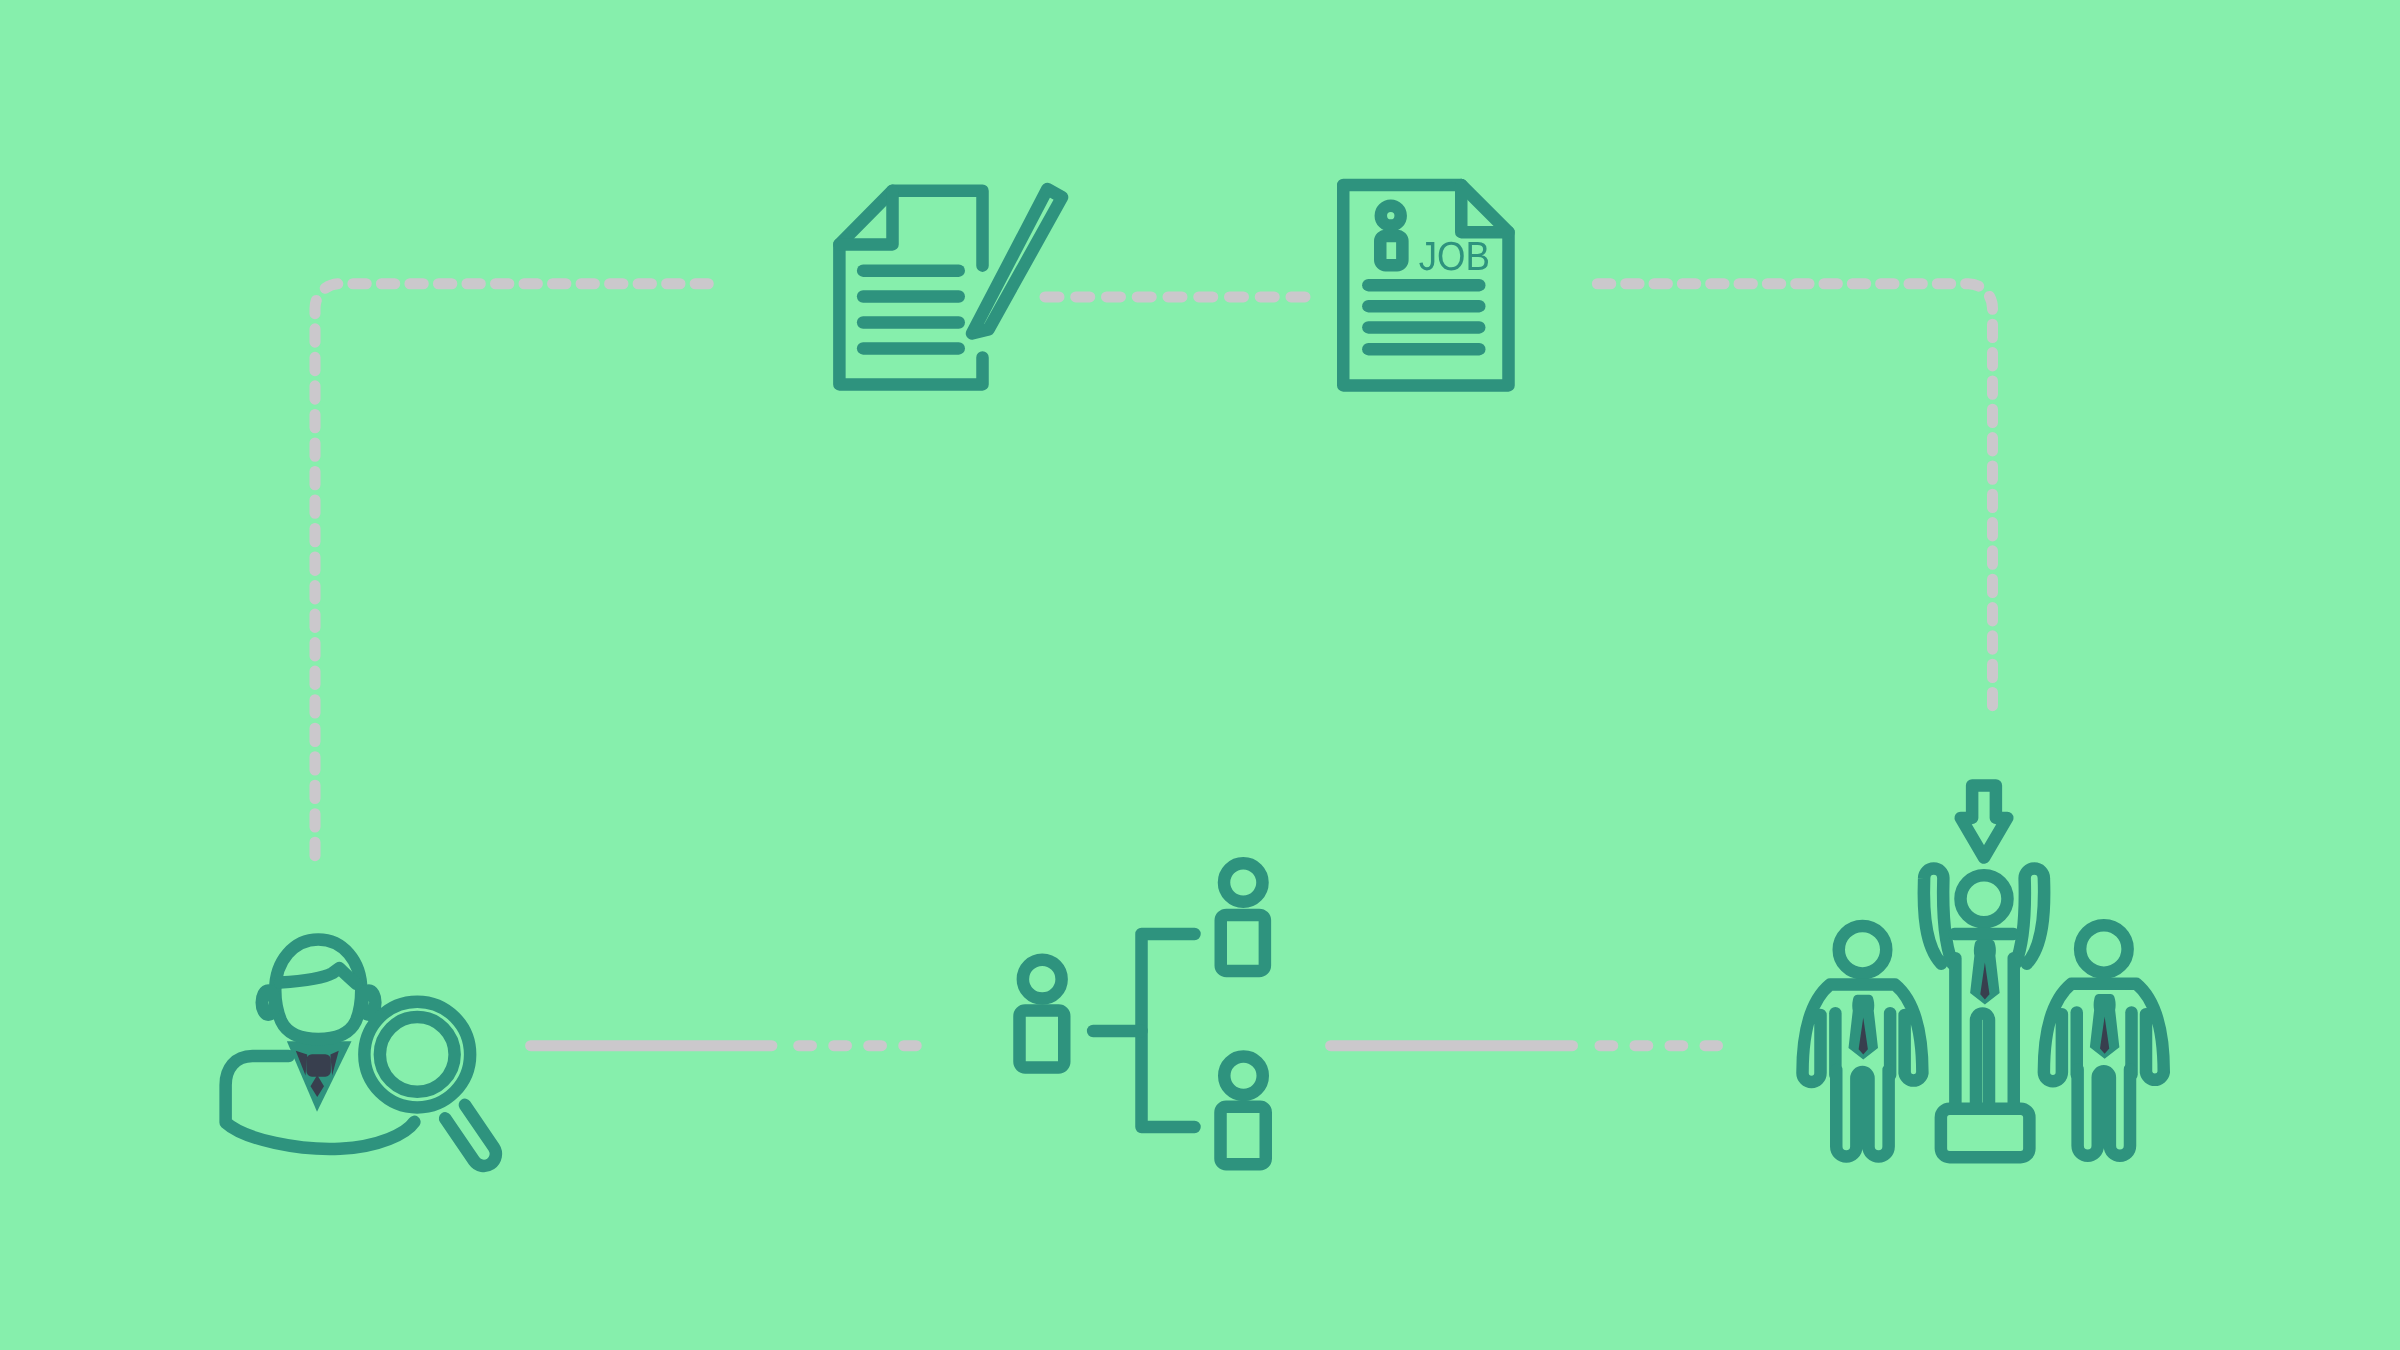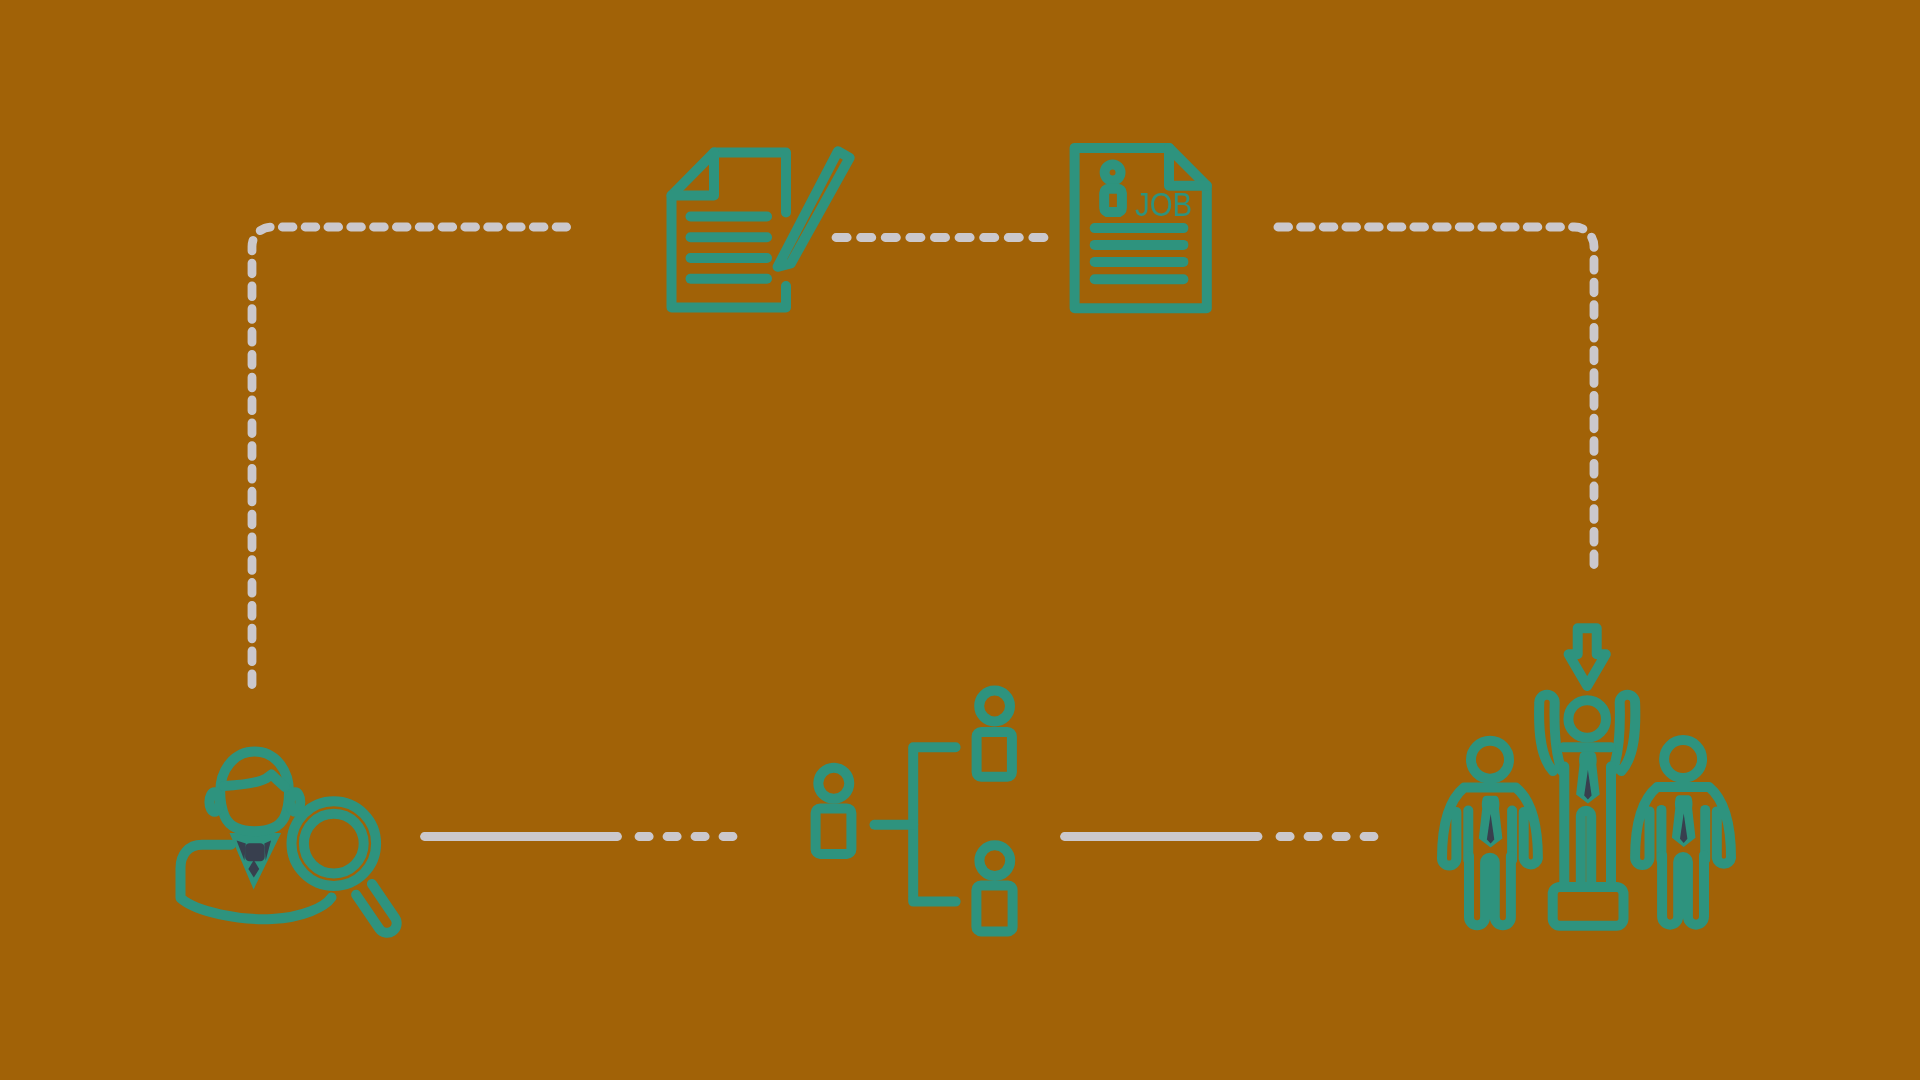--- a/index.html
+++ b/index.html
@@ -1,17 +1,17 @@
 <!DOCTYPE html>
 <html><head>
 <meta charset="utf-8">
 <style>
   html,body{margin:0;padding:0;}
   body{width:1920px;height:1080px;overflow:hidden;background:#383f4e;font-family:"Liberation Sans",sans-serif;}
-  #stage{position:relative;width:1920px;height:1080px;background:#a16207;}
+  #stage{position:relative;width:1920px;height:1080px;background:#86efac;}
   svg.layer{position:absolute;top:0;left:0;width:1920px;height:1080px;display:block;}
   .conn{fill:none;stroke:#cbc8cc;stroke-width:8.8;stroke-linecap:round;}
   .ic{fill:none;stroke:#2e937e;stroke-width:10;stroke-linecap:round;stroke-linejoin:round;}
 </style>
 </head>
 <body>
 
 <div id="stage">
   <svg class="layer" viewBox="0 0 1920 1080" xmlns="http://www.w3.org/2000/svg">
 

